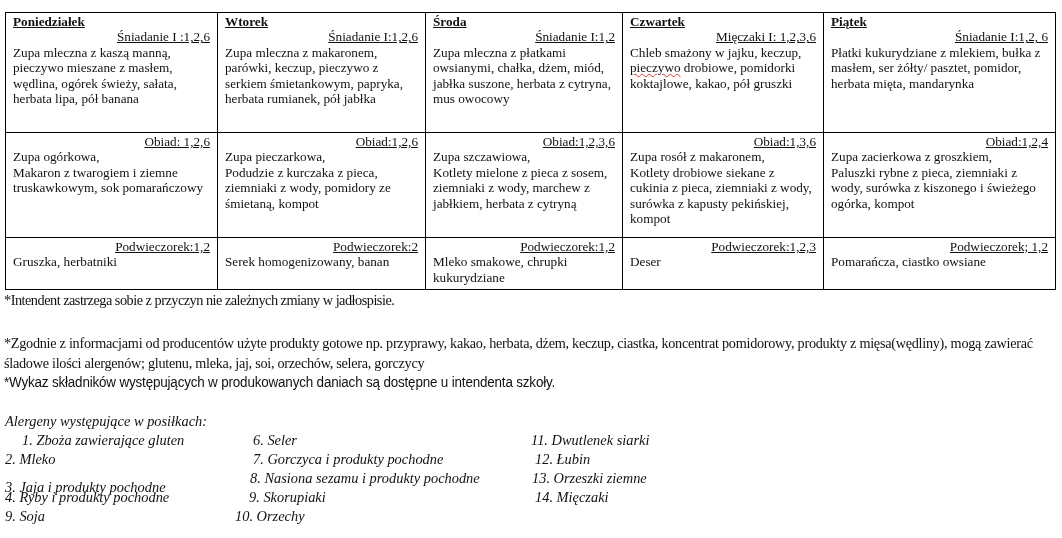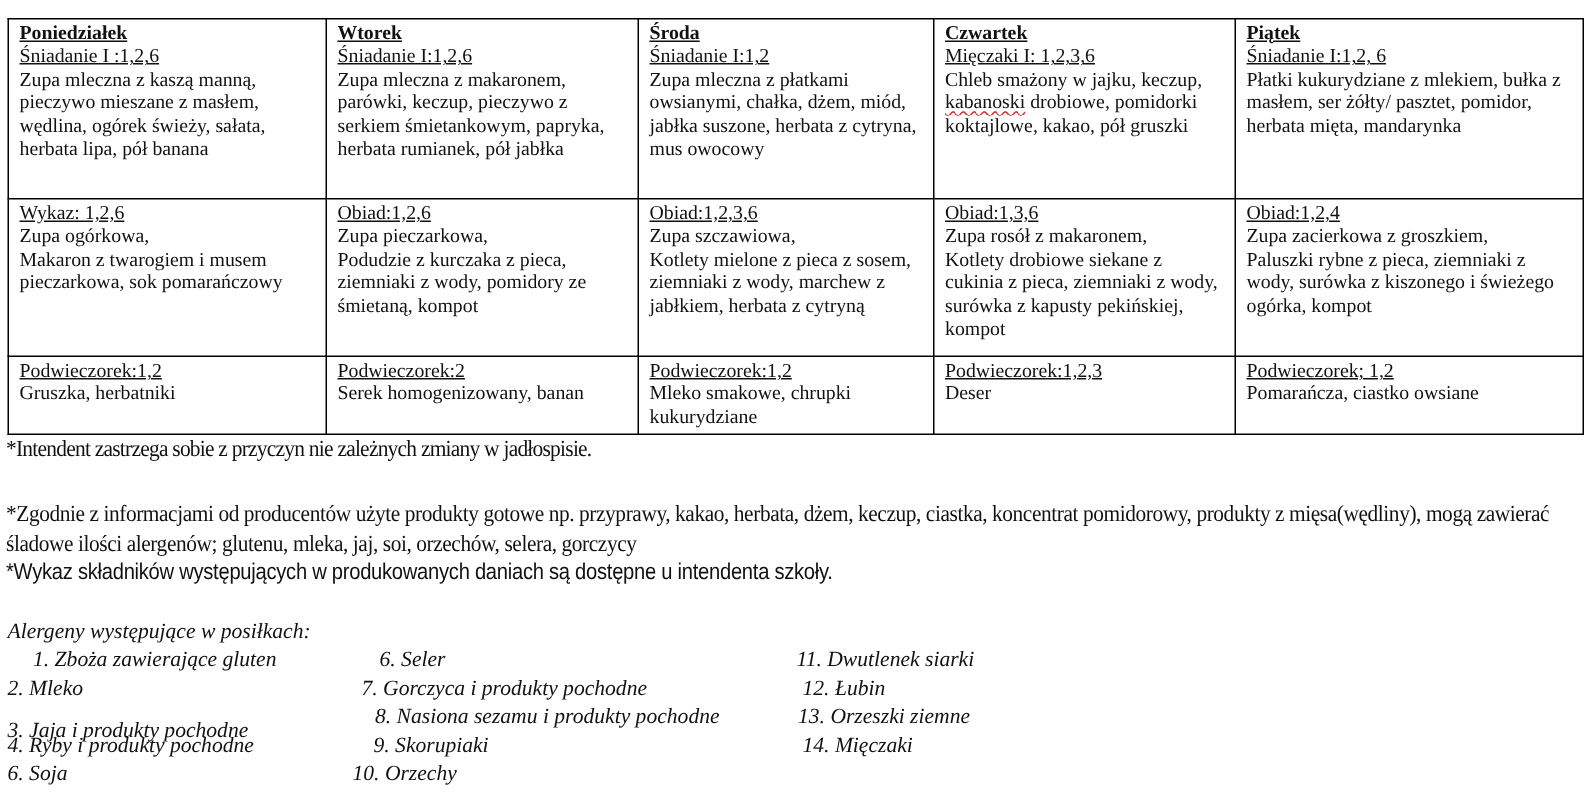--- a/index.html
+++ b/index.html
@@ -8,21 +8,21 @@
   table.menu {
     position: absolute; left: 5px; top: 12px; width: 1050px;
     border-collapse: collapse; table-layout: fixed;
     font-family: "Liberation Serif", "DejaVu Serif", serif; font-size: 13.2px; line-height: 15.4px;
   }
   table.menu td { border: 1.5px solid #000; vertical-align: top; padding: 1px 7px 0 7px; }
   table.menu tr.r1 td { height: 118px; }
   table.menu tr.r2 td { height: 103px; }
   table.menu tr.r3 td { height: 50px; }
   .day { font-weight: bold; text-decoration: underline; display: block; }
-  .meal { text-decoration: underline; display: block; }
+  .meal { text-decoration: underline; display: block; text-align: right; }
   .dish { display: block; }
   .spell { text-decoration: underline wavy #d33; text-decoration-thickness: 1px; }
   .notes { position: absolute; left: 4px; top: 291px; width: 1055px;
     font-family: "Liberation Sans Narrow", "Liberation Sans", sans-serif; color: #111; }
   .note1 { position: absolute; left: 0; top: 0; font-size: 15.4px; letter-spacing: -0.55px; white-space: nowrap; font-family: "Liberation Serif", serif; transform: scaleX(0.93); transform-origin: left; }
   .note2 { position: absolute; left: 0; top: 42px; width: 1135px; font-size: 15.4px; line-height: 20px; font-family: "Liberation Serif", serif; transform: scaleX(0.925); transform-origin: left; letter-spacing: -0.3px; }
   .note3 { position: absolute; left: 0; top: 82px; font-size: 15.2px; white-space: nowrap; font-family: "Liberation Sans", sans-serif; transform: scaleX(0.885); transform-origin: left; letter-spacing: -0.2px; }
   .allergens { position: absolute; left: 5px; top: 412px; font-family: "Liberation Serif", "DejaVu Serif", serif; font-style: italic; font-size: 14.4px; line-height: 19.2px; color: #111; }
   .allergens .title { position: absolute; left: 0; top: 0; white-space: nowrap; }
   .allergens .item { position: absolute; white-space: nowrap; }
@@ -53,33 +53,33 @@
         <span class="dish">Zupa mleczna z makaronem, parówki, keczup, pieczywo z serkiem śmietankowym, papryka, herbata rumianek, pół jabłka</span>
       </td>
       <td>
         <span class="day">Środa</span>
         <span class="meal">Śniadanie I:1,2</span>
         <span class="dish">Zupa mleczna z płatkami owsianymi, chałka, dżem, miód, jabłka suszone, herbata z cytryna, mus owocowy</span>
       </td>
       <td>
         <span class="day">Czwartek</span>
         <span class="meal">Mięczaki I: 1,2,3,6</span>
-        <span class="dish"><span>Chleb smażony w jajku, keczup, </span><span class="spell">kabanoski</span><span> drobiowe, pomidorki koktajlowe, kakao, pół gruszki</span></span>
+        <span class="dish"><span>Chleb smażony w jajku, keczup, </span><span class="spell">pieczywo</span><span> drobiowe, pomidorki koktajlowe, kakao, pół gruszki</span></span>
       </td>
       <td>
         <span class="day">Piątek</span>
         <span class="meal">Śniadanie I:1,2, 6</span>
         <span class="dish">Płatki kukurydziane z mlekiem, bułka z masłem, ser żółty/ pasztet, pomidor, herbata mięta, mandarynka</span>
       </td>
     </tr>
     <tr class="r2">
       <td>
-        <span class="meal">Wykaz: 1,2,6</span>
+        <span class="meal">Obiad: 1,2,6</span>
         <span class="dish">Zupa ogórkowa,</span>
-        <span class="dish">Makaron z twarogiem i musem pieczarkowa, sok pomarańczowy</span>
+        <span class="dish">Makaron z twarogiem i ziemne truskawkowym, sok pomarańczowy</span>
       </td>
       <td>
         <span class="meal">Obiad:1,2,6</span>
         <span class="dish">Zupa pieczarkowa,</span>
         <span class="dish">Podudzie z kurczaka z pieca, ziemniaki z wody, pomidory ze śmietaną, kompot</span>
       </td>
       <td>
         <span class="meal">Obiad:1,2,3,6</span>
         <span class="dish">Zupa szczawiowa,</span>
         <span class="dish">Kotlety mielone z pieca z sosem, ziemniaki z wody, marchew z jabłkiem, herbata z cytryną</span>
@@ -125,23 +125,23 @@
     <div class="note2">*Zgodnie z informacjami od producentów użyte produkty gotowe np. przyprawy, kakao, herbata, dżem, keczup, ciastka, koncentrat pomidorowy, produkty z mięsa(wędliny), mogą zawierać śladowe ilości alergenów; glutenu, mleka, jaj, soi, orzechów, selera, gorczycy</div>
     <div class="note3">*Wykaz składników występujących w produkowanych daniach są dostępne u intendenta szkoły.</div>
   </div>
 
   <div class="allergens">
     <div class="title">Alergeny występujące w posiłkach:</div>
     <div class="item" style="left:17px;top:19px">1. Zboża zawierające gluten</div>
     <div class="item" style="left:0;top:38px">2. Mleko</div>
     <div class="item" style="left:0;top:66px">3. Jaja i produkty pochodne</div>
     <div class="item" style="left:0;top:76px">4. Ryby i produkty pochodne</div>
-    <div class="item" style="left:0;top:95px">6. Soja</div>
+    <div class="item" style="left:0;top:95px">9. Soja</div>
     <div class="item" style="left:248px;top:19px">6. Seler</div>
-    <div class="item" style="left:236px;top:38px">7. Gorczyca i produkty pochodne</div>
+    <div class="item" style="left:248px;top:38px">7. Gorczyca i produkty pochodne</div>
     <div class="item" style="left:245px;top:57px">8. Nasiona sezamu i produkty pochodne</div>
     <div class="item" style="left:244px;top:76px">9. Skorupiaki</div>
     <div class="item" style="left:230px;top:95px">10. Orzechy</div>
     <div class="item" style="left:526px;top:19px">11. Dwutlenek siarki</div>
     <div class="item" style="left:530px;top:38px">12. Łubin</div>
     <div class="item" style="left:527px;top:57px">13. Orzeszki ziemne</div>
     <div class="item" style="left:530px;top:76px">14. Mięczaki</div>
   </div>
 
 </div>

